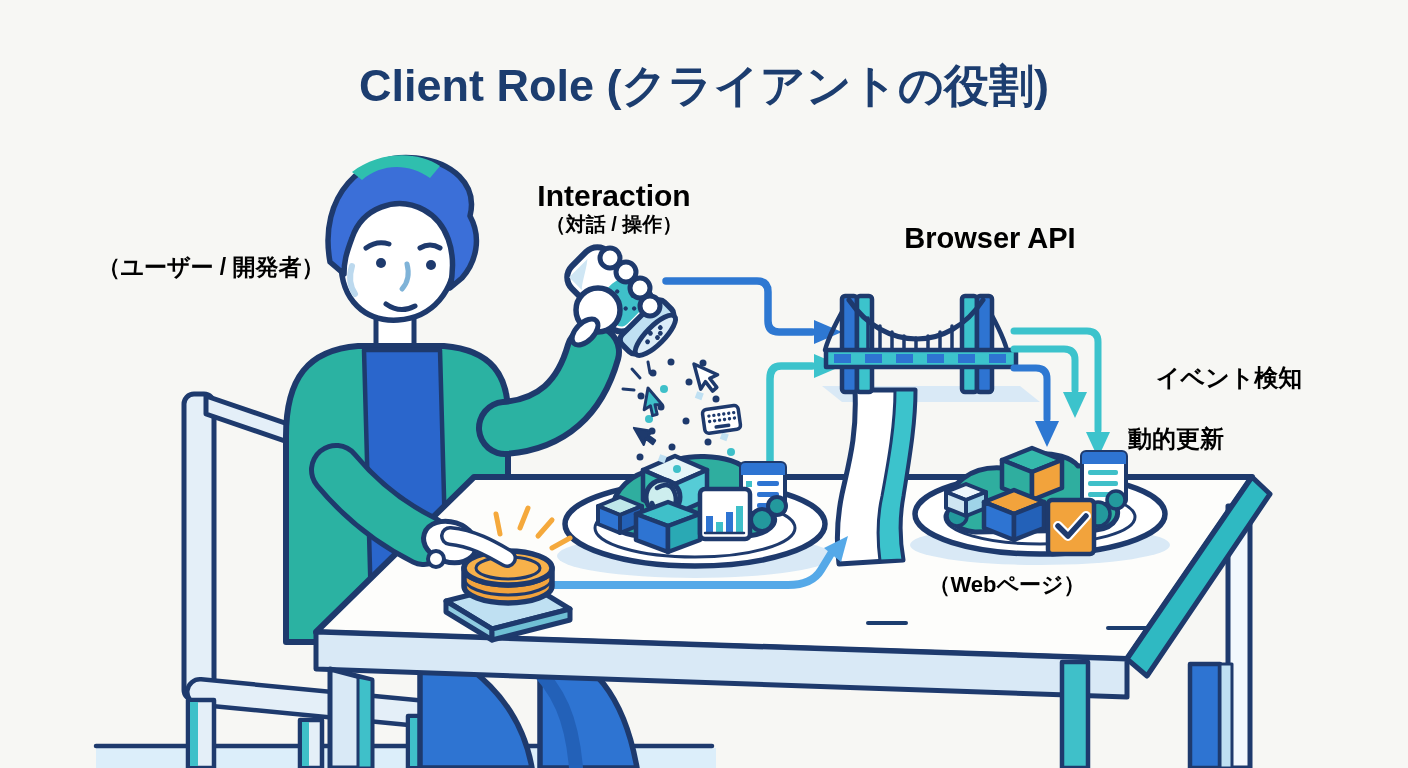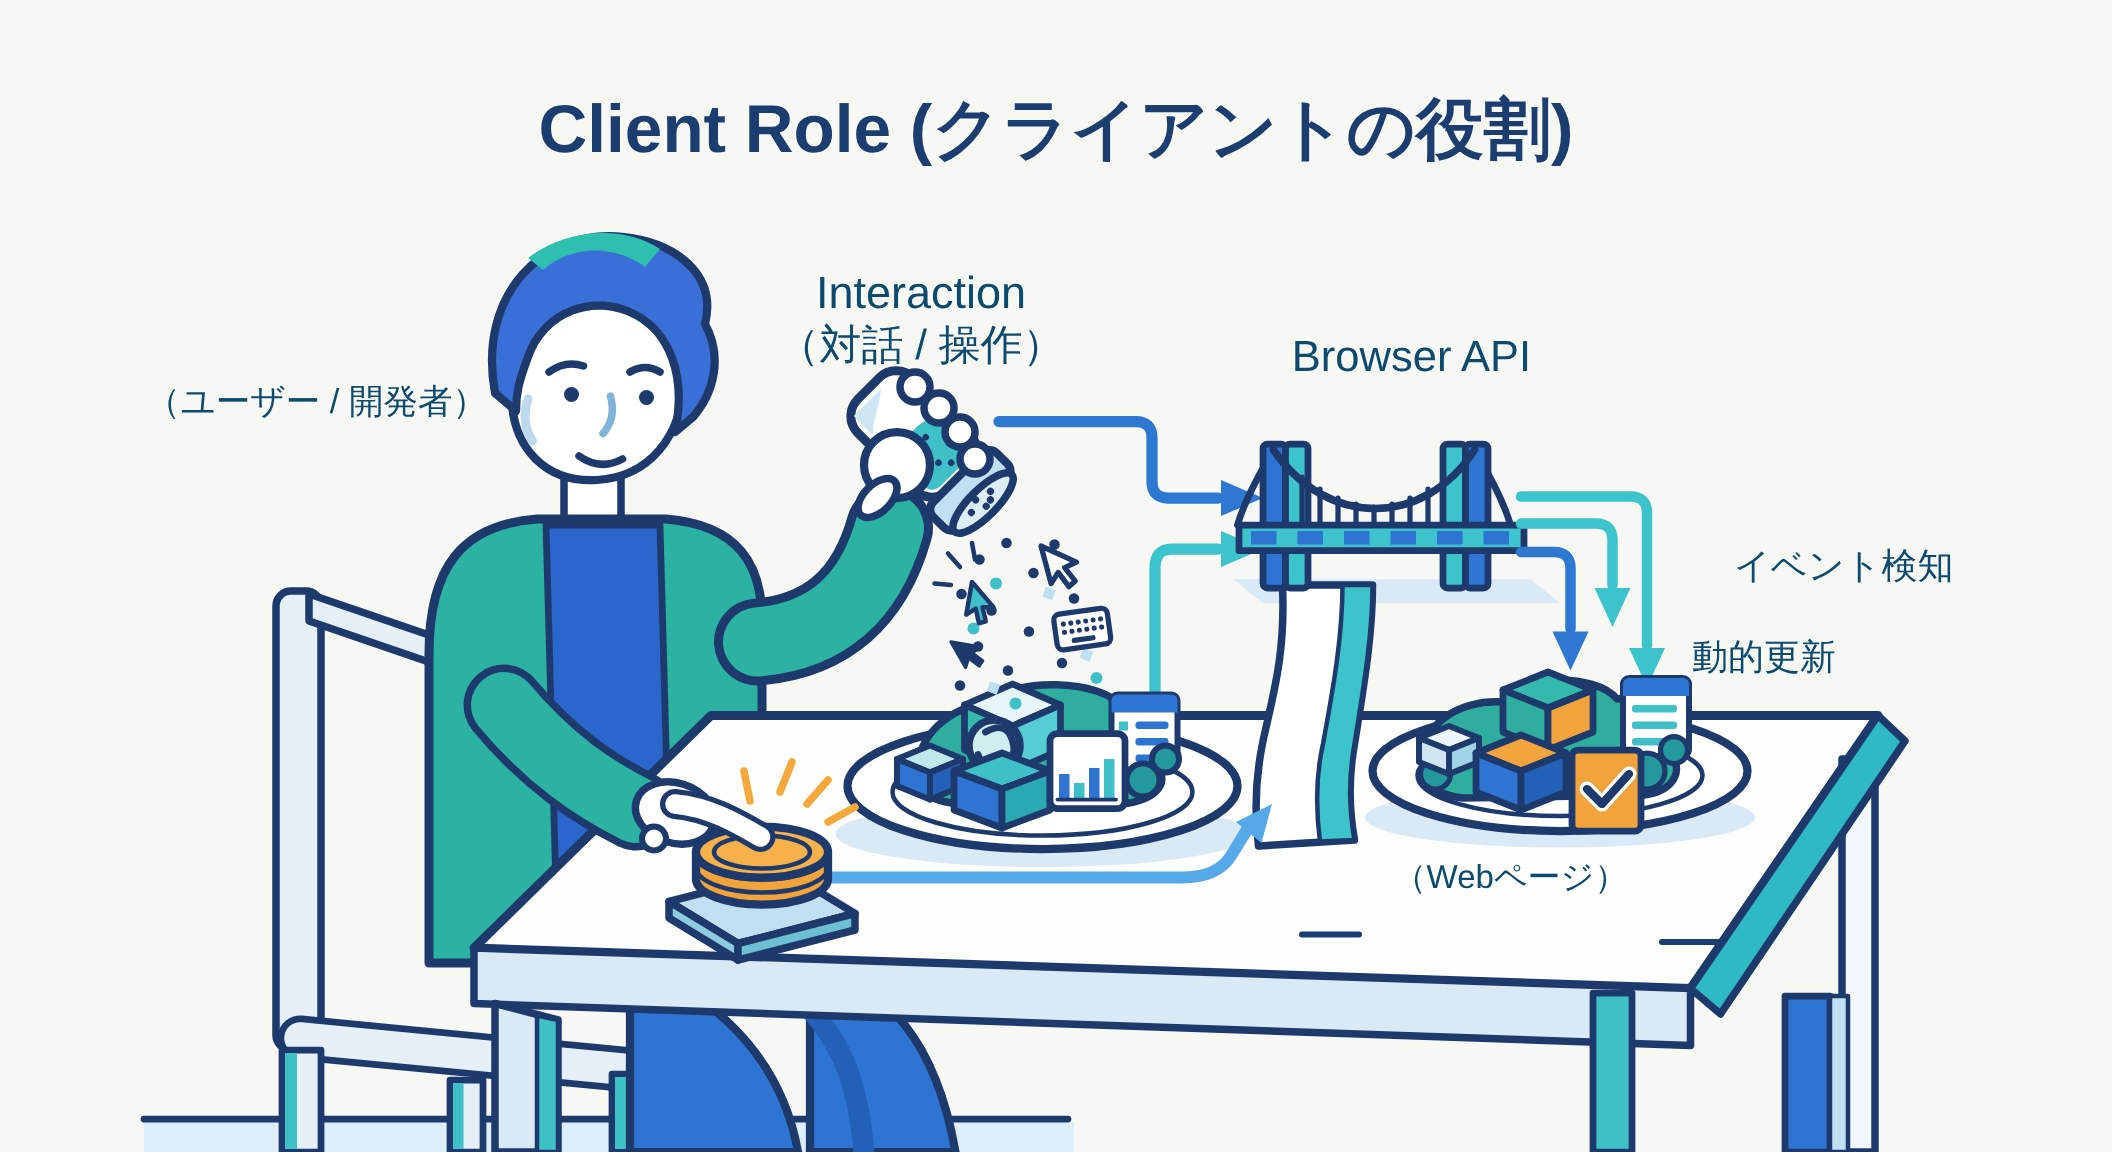--- a/index.html
+++ b/index.html
@@ -1,29 +1,29 @@
 <!DOCTYPE html>
 <html><head>
 <meta charset="utf-8">
 <style>
   html,body{margin:0;padding:0;background:#e9e9e9;}
   #stage{position:relative;width:1408px;height:768px;background:#f7f7f4;overflow:hidden;
          font-family:"Liberation Sans","DejaVu Sans",sans-serif;}
   #art{position:absolute;left:0;top:0;}
-  .lbl{position:absolute;color:#0c4a6e;font-weight:400;text-align:center;
+  .lbl{position:absolute;color:#000000;font-weight:700;text-align:center;
        transform:translateX(-50%);line-height:1.18;white-space:nowrap;}
   .title{position:absolute;left:50%;top:56px;transform:translateX(-50%);
          color:#1c3d6f;font-weight:700;font-size:45px;white-space:nowrap;}
   .en{display:block;}
   .ja{display:block;}
   #lbl-client{left:211px;top:254px;font-size:30px;}
   #lbl-client .ja{font-size:23px;}
   #lbl-interaction{left:614px;top:178px;font-size:30px;}
-  #lbl-interaction .ja{font-size:28px;}
-  #lbl-browser-api{left:941px;top:221px;font-size:29px;}
+  #lbl-interaction .ja{font-size:20px;}
+  #lbl-browser-api{left:990px;top:221px;font-size:29px;}
   #lbl-browser-api .ja{font-size:22px;}
   #lbl-event{left:1128px;top:364px;transform:none;font-size:24px;margin-left:28px;}
   #lbl-dynamic{left:1128px;top:425px;transform:none;font-size:24px;}
   #lbl-webpage{left:1007px;top:572px;font-size:29px;}
   #lbl-webpage .ja{font-size:22px;}
 </style>
 </head>
 <body>
 
 <div id="stage">

